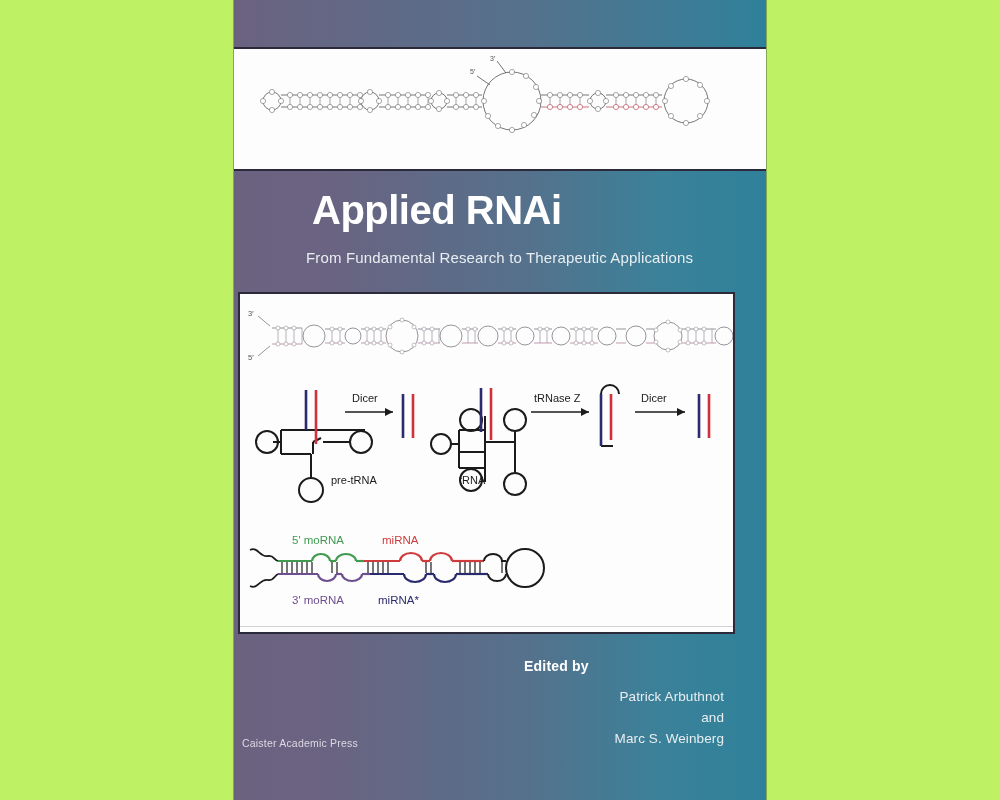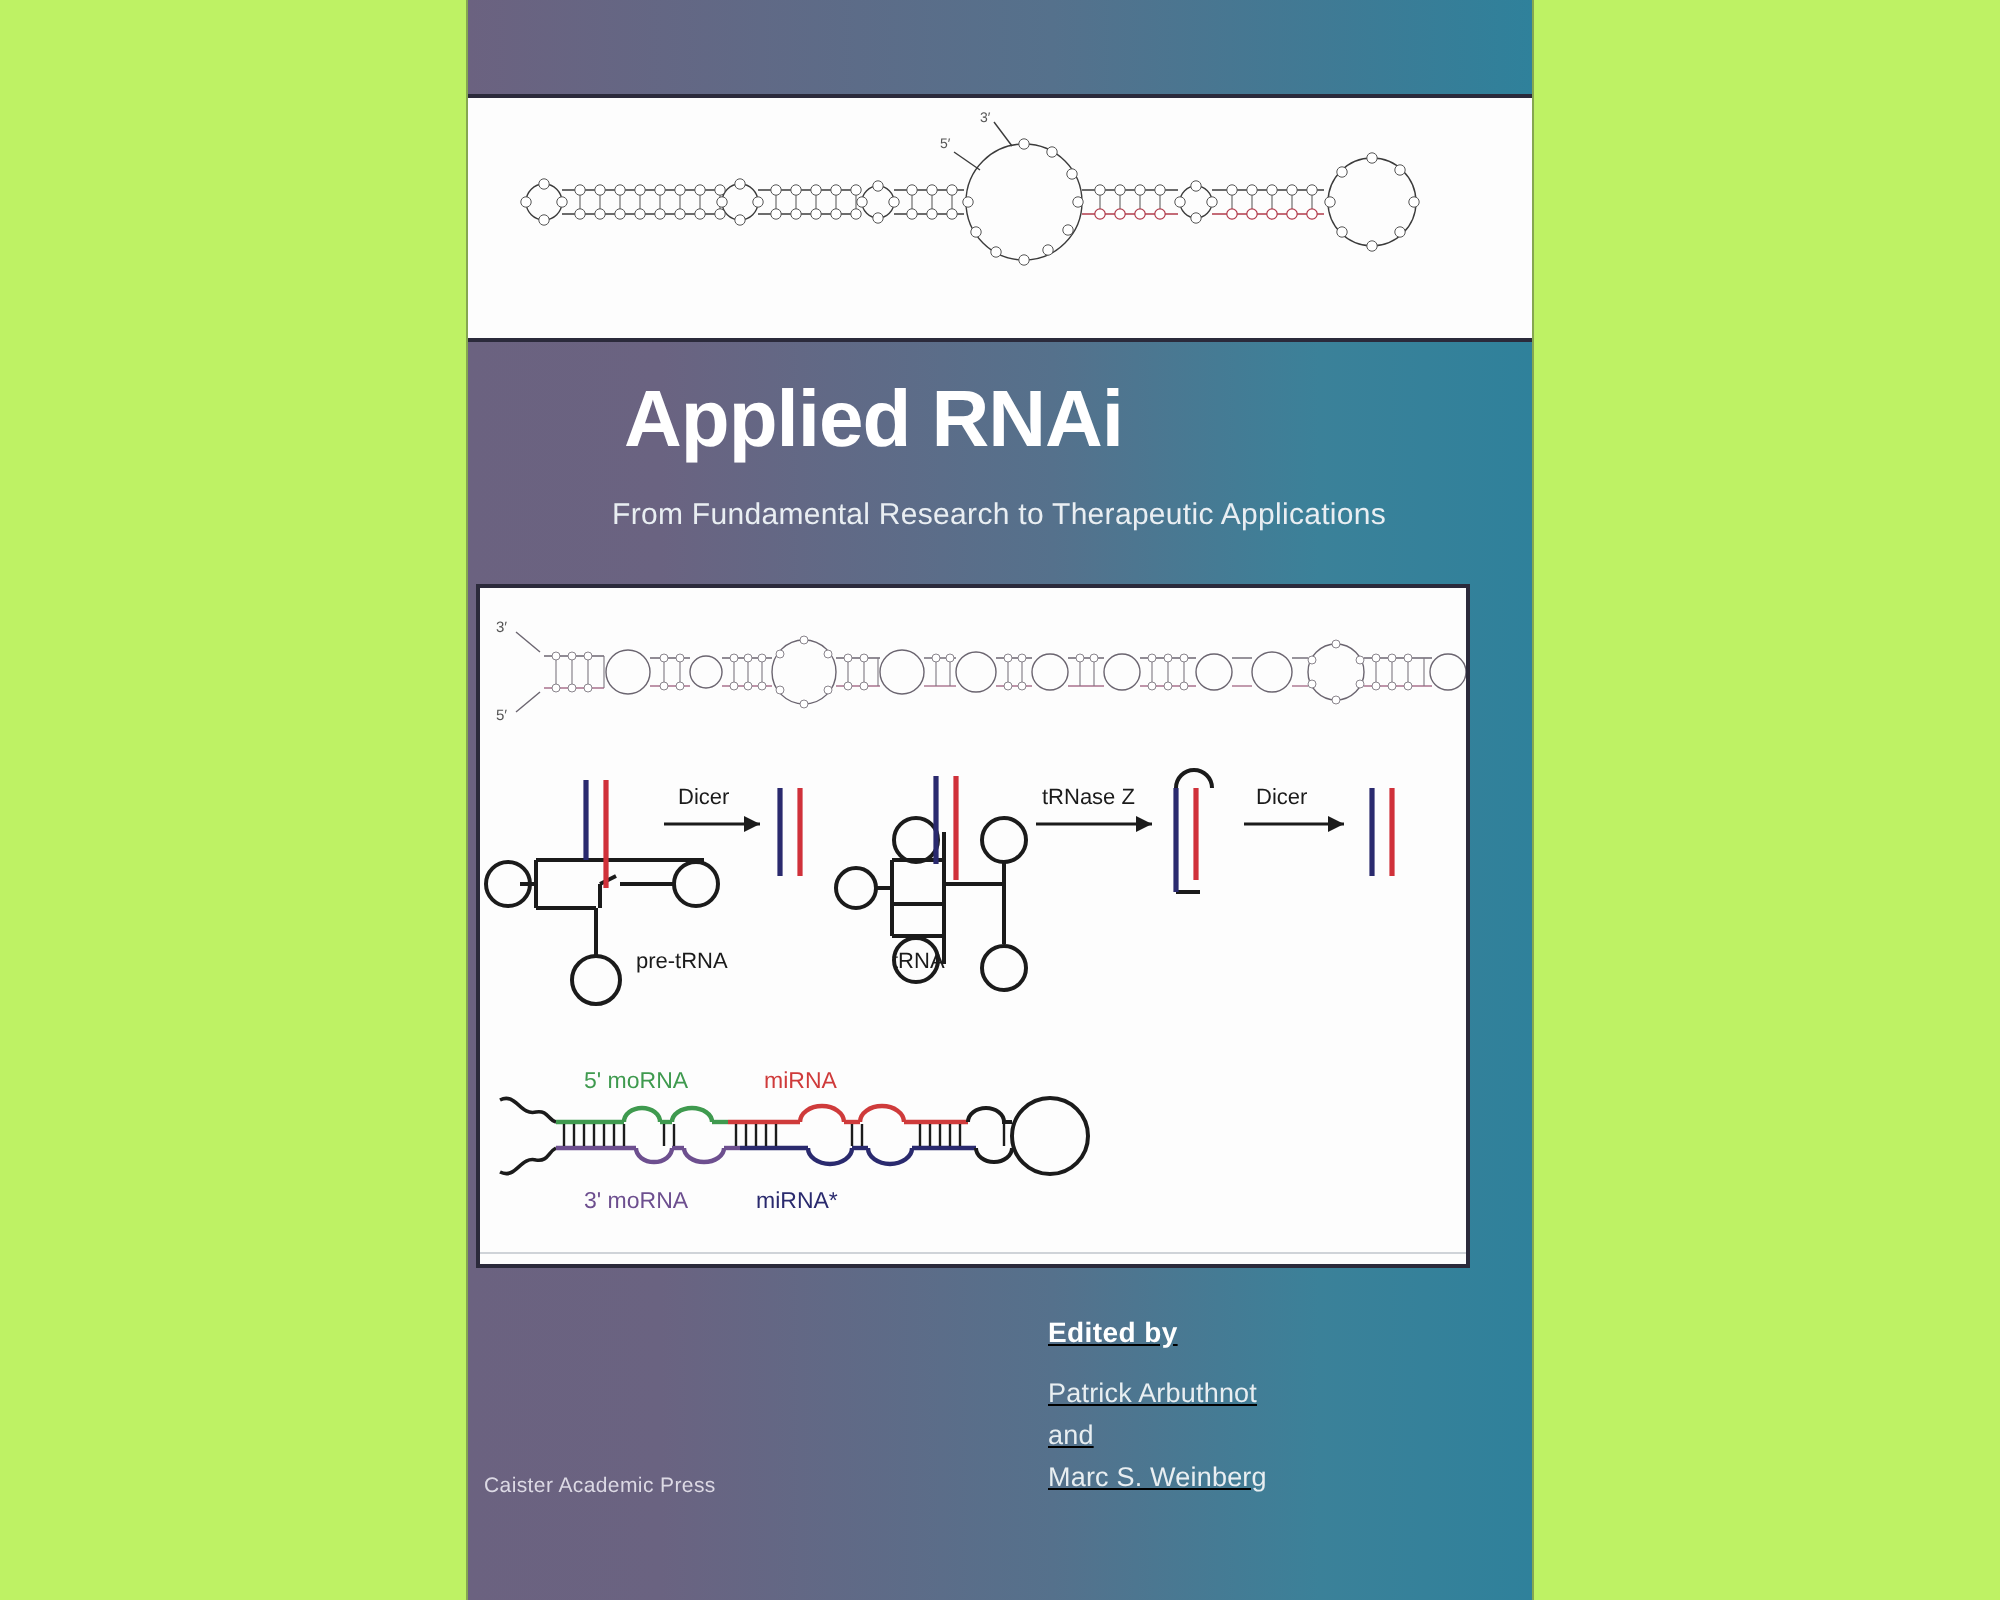--- a/index.html
+++ b/index.html
@@ -90,53 +90,53 @@
     top: 292px;
     width: 493px;
     height: 338px;
     background: #fdfdfd;
     border: 2px solid #2b2a3b;
     overflow: hidden;
   }
 
   
   .fig-rna2 { position: absolute; left: 0; top: 8px; width: 493px; height: 68px; }
-  .fig-trna { position: absolute; left: 0; top: 86px; width: 575px; height: 130px; }
+  .fig-trna { position: absolute; left: 13px; top: 86px; width: 575px; height: 130px; }
   .fig-mirna { position: absolute; left: 0; top: 232px; width: 593px; height: 100px; }
 
   .panel-divider {
     position: absolute;
     left: 0;
     bottom: 5px;
     width: 100%;
     height: 1px;
     background: #cfd3d8;
   }
 
   
   .credits {
     position: absolute;
     right: 42px;
     top: 658px;
     text-align: left;
     width: 200px;
-    text-decoration: underline;
   }
   .edited-by {
     font-size: 14px;
     font-weight: bold;
     color: #ffffff;
     margin-bottom: 13px;
     letter-spacing: 0.2px;
   }
   .editor-name {
     font-size: 13.5px;
     color: #e8eef1;
     line-height: 1.55;
     letter-spacing: 0.1px;
+    text-align: right;
   }
 
   .publisher {
     position: absolute;
     left: 8px;
     top: 737px;
     font-size: 10.5px;
     color: #dcd9e4;
     letter-spacing: 0.2px;
   }

